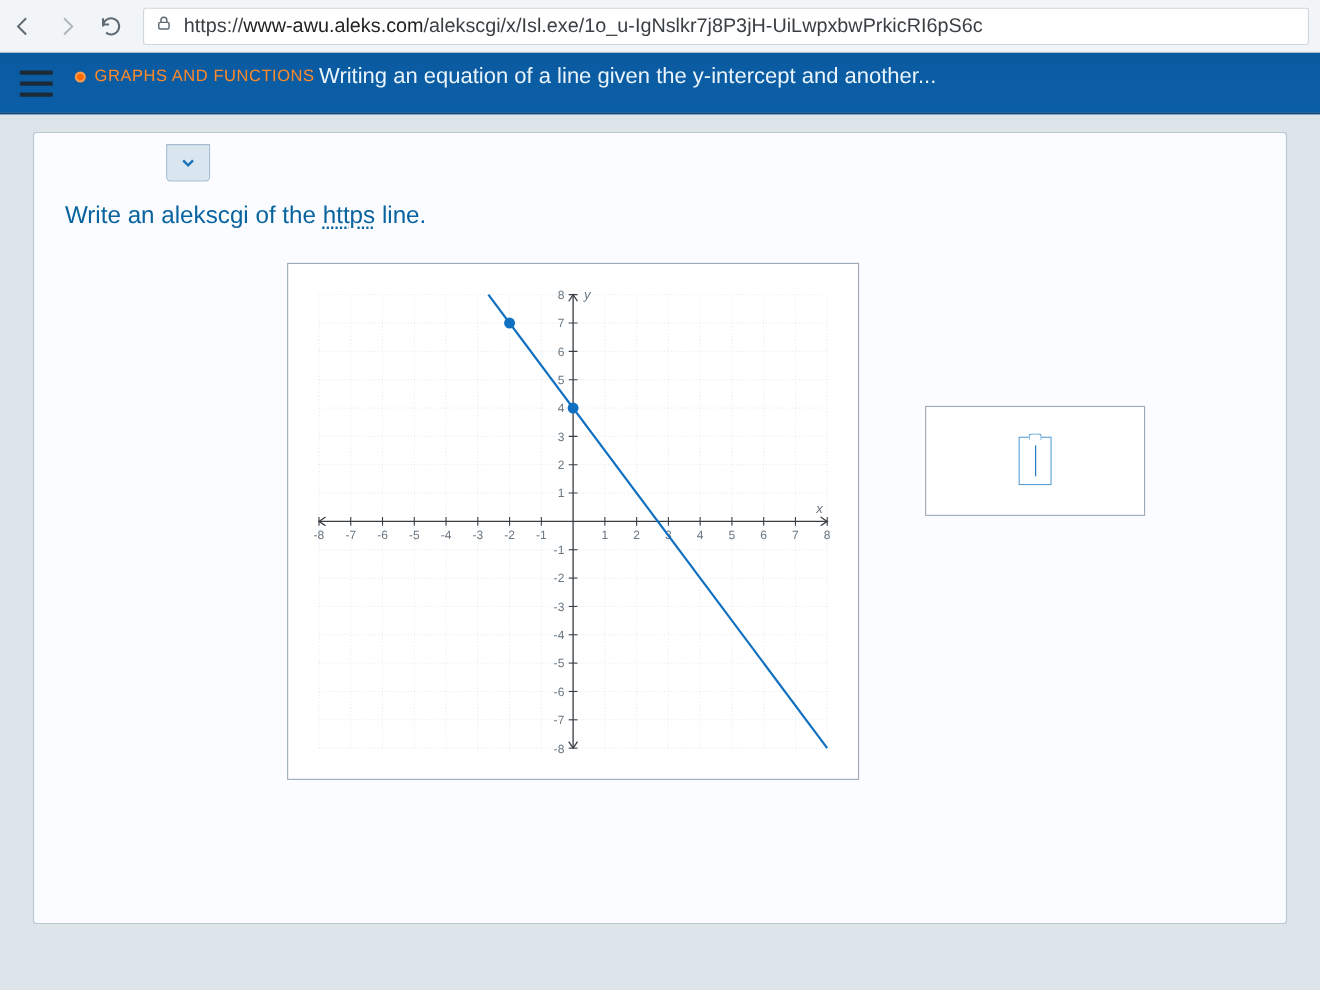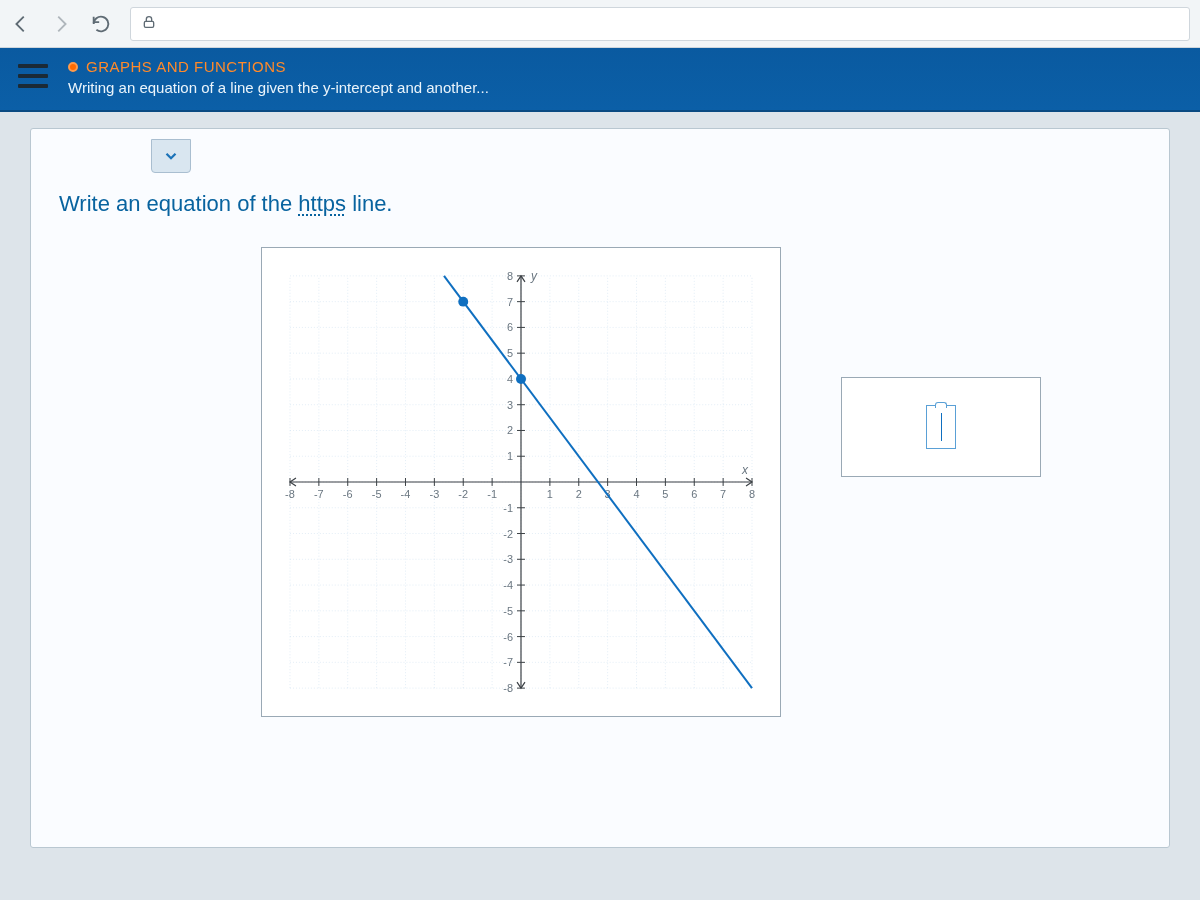--- a/index.html
+++ b/index.html
@@ -53,32 +53,32 @@
     gap: 20px;
     border-bottom: 2px solid #0a4a82;
   }
   .hamburger {
     width: 30px; height: 24px;
     display:flex;flex-direction:column;justify-content:space-between;
     cursor:pointer;
     margin-top:6px;
   }
   .hamburger span { display:block;height:4px;background:#1b2a36;border-radius:1px;}
-  .header-text { display:flex;flex-direction:column;gap:4px;}
+  .header-text { display:flex;flex-direction:row;gap:4px;}
   .category {
     color:#ff8a2a;
     font-size:15px;
     letter-spacing:0.5px;
     display:flex;align-items:center;gap:8px;
   }
   .category-dot {
     width:10px;height:10px;border-radius:50%;
     background:#ff6a00;border:2px solid #ff9a4a;
   }
-  .topic-title { font-size:15px; font-weight:400; color:#eaf4fb;}
+  .topic-title { font-size:20px; font-weight:400; color:#eaf4fb;}
   
   .content-wrap {
     padding: 16px 30px 0 30px;
   }
   .content-panel {
     background:#fafcff;
     border:1px solid #b9c7d1;
     border-radius:3px;
     padding: 10px 0 20px 0;
     position:relative;
@@ -156,20 +156,23 @@
         <polyline points="4 4 4 10 10 10"></polyline>
       </svg>
   </div>
   <div class="url-area">
     <span class="lock-icon">
       <svg viewBox="0 0 24 24">
           <rect x="5" y="11" width="14" height="9" rx="2"></rect>
           <path d="M8 11V8a4 4 0 0 1 8 0v3"></path>
         </svg>
     </span>
+    <span class="url-text">
+      <span>https://</span><span class="domain">www-awu.aleks.com</span><span>/alekscgi/x/Isl.exe/1o_u-IgNslkr7j8P3jH-UiLwpxbwPrkicRI6pS6c</span>
+    </span>
   </div>
 </div>
 
 <div class="aleks-header">
   <div class="hamburger">
     <span></span>
       <span></span>
       <span></span>
   </div>
   <div class="header-text">
@@ -182,21 +185,21 @@
 </div>
 
 <div class="content-wrap">
   <div class="content-panel">
     <div class="dropdown-tab">
       <svg viewBox="0 0 24 24">
           <polyline points="6 9 12 15 18 9"></polyline>
         </svg>
     </div>
     <div class="prompt">
-      <span>Write an equation of the </span><span class="ul">https</span><span> line.</span>
+      <span>Write an alekscgi of the </span><span class="ul">https</span><span> line.</span>
     </div>
 
     <div class="work-row">
 
       <div class="graph-box">
         <svg id="graph-svg" viewBox="0 0 520 470">
             <line x1="28" y1="442" x2="28" y2="28" class="grid-line"></line>
             <line x1="57" y1="442" x2="57" y2="28" class="grid-line"></line>
             <line x1="86" y1="442" x2="86" y2="28" class="grid-line"></line>
             <line x1="115" y1="442" x2="115" y2="28" class="grid-line"></line>

